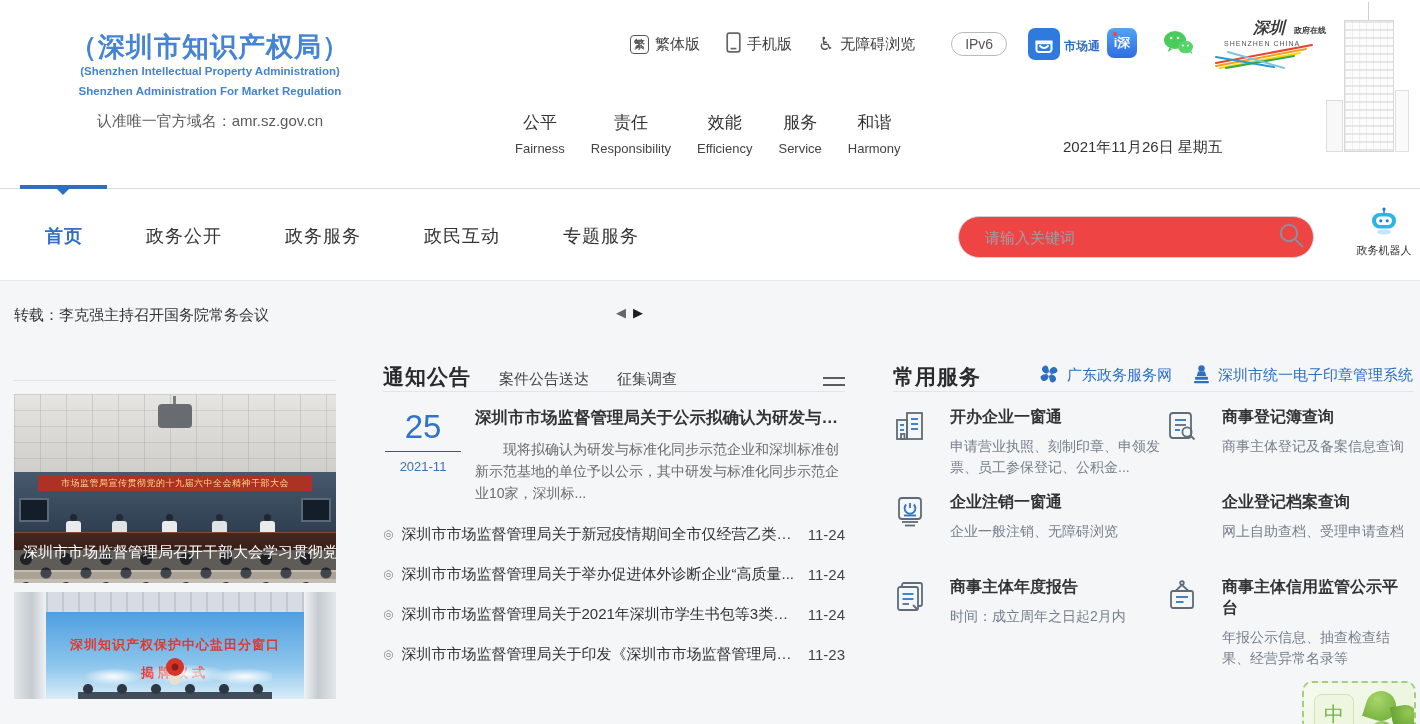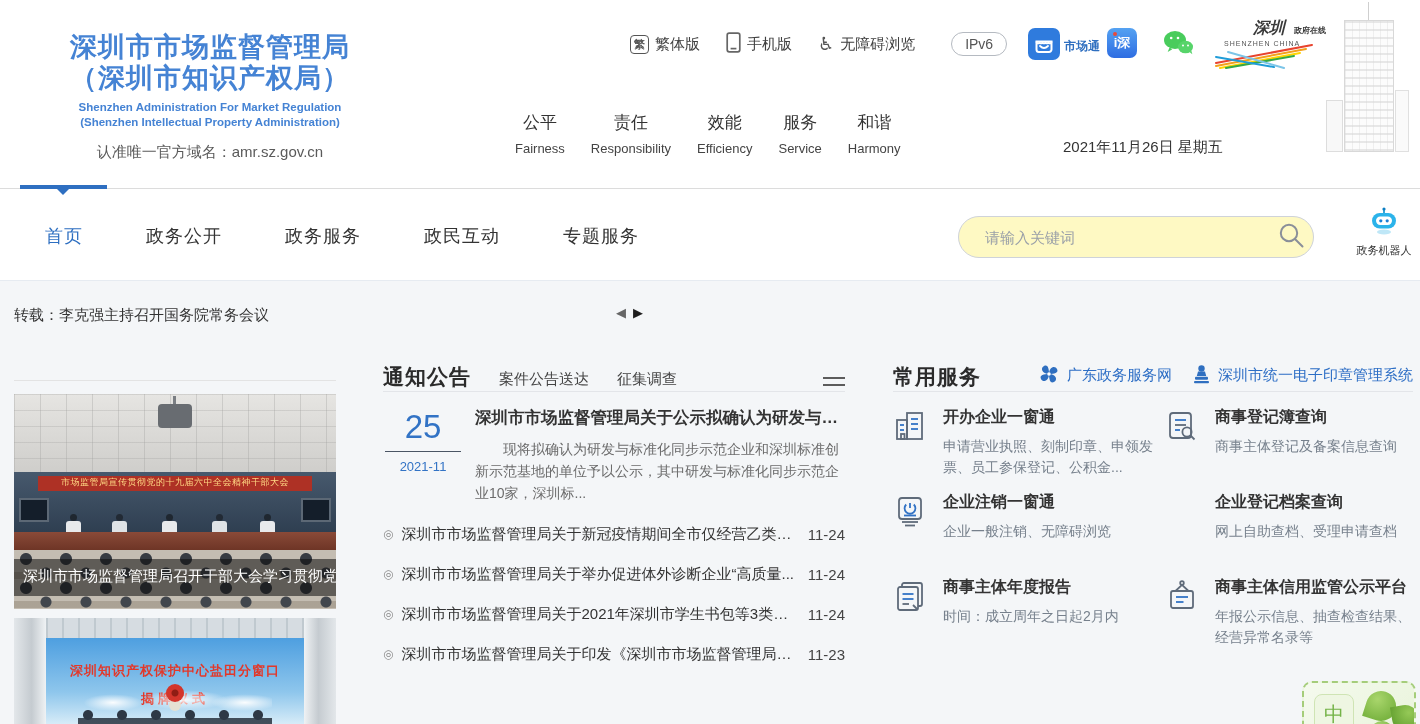--- a/index.html
+++ b/index.html
@@ -52,44 +52,44 @@
   .val .cn { font-size:17px; color:#333; }
   .val .en { font-size:13px; color:#444; margin-top:7px; }
   .date-text { position:absolute; left:1063px; top:138px; font-size:15px; color:#333; }
 
   
   .nav-gray-line { position:absolute; left:0; top:188px; width:100%; height:1px; background:#dcdcdc; }
   .nav-active-bar { position:absolute; left:20px; top:185px; width:87px; height:4px; background:#2e6fc1; }
   .nav-active-bar::after { content:""; position:absolute; left:37px; top:4px; border:6px solid transparent; border-top-color:#2e6fc1; }
   .nav-row { position:absolute; left:45px; top:224px; display:flex; gap:63px; }
   .nav-item { font-size:18px; color:#333; letter-spacing:1px; }
-  .nav-item.active { color:#2e6fc1; }
+  .nav-item.active { color:#2e6fc1;font-weight:bold; }
   .nav-bottom-line { position:absolute; left:0; top:280px; width:100%; height:1px; background:#e6ebf1; }
 
   .search-box { position:absolute; left:958px; top:216px; width:356px; height:42px; border:1px solid #cfd3d9;
-    border-radius:21px; background:#fef9c3; display:flex; align-items:center; }
+    border-radius:21px; background:#ef4444; display:flex; align-items:center; }
   .search-input { flex:1; border:none; outline:none; background:transparent; font-size:15px; color:#333;
     padding:0 10px 0 26px; font-family:inherit; }
   .search-input::placeholder { color:#9aa0a8; }
   .search-btn { width:44px; height:40px; display:flex; align-items:center; justify-content:center; background:none; border:none; cursor:pointer; }
 
   .robot { position:absolute; left:1348px; top:207px; width:72px; text-align:center; }
   .robot-label { font-size:11px; color:#333; margin-top:2px; }
 
   
   .lower-bg { position:absolute; left:0; top:281px; width:100%; height:443px; background:#f4f6f8; }
   .ticker-text { position:absolute; left:14px; top:306px; font-size:15px; color:#333; }
   .ticker-arrows { position:absolute; left:616px; top:305px; font-size:13px; display:flex; gap:7px; }
   .arr-prev { color:#666; } .arr-next { color:#1d1d1d; }
 
   
   .carousel { position:absolute; left:14px; top:380px; width:322px; }
   .carousel-topline { height:1px; background:#e3e3e3; }
   .photo { position:relative; width:322px; overflow:hidden; cursor:pointer; }
-  .photo1 { margin-top:13px; height:215px; background:#c2410c;font-family:Liberation Mono, monospace; }
+  .photo1 { margin-top:13px; height:189px; background:#c2410c; }
   .p1-ceiling { position:absolute; left:0; top:0; width:100%; height:78px;
     background: repeating-linear-gradient(90deg, rgba(160,160,158,.35) 0 1px, transparent 1px 26px),
                 repeating-linear-gradient(180deg, rgba(160,160,158,.3) 0 1px, transparent 1px 16px),
                 linear-gradient(#e6e5e2,#cfcecb); }
   .p1-projector { position:absolute; left:144px; top:10px; width:34px; height:24px; background:#686c71; border-radius:4px; }
   .p1-projector::before { content:""; position:absolute; left:15px; top:-8px; width:3px; height:8px; background:#7a7e83; }
   .p1-wall { position:absolute; left:0; top:78px; width:100%; height:62px; background:linear-gradient(#47596d,#2e3e50); }
   .p1-banner { position:absolute; left:24px; top:82px; width:274px; height:15px; background:#ae3125;
     color:#ffd884; font-size:9px; line-height:15px; text-align:center; white-space:nowrap; overflow:hidden; letter-spacing:.5px; }
   .p1-screen { position:absolute; top:104px; width:30px; height:24px; background:#141e2a; border:2px solid #5c6875; }
@@ -143,21 +143,21 @@
   .notice-row { display:flex; align-items:center; height:40px; cursor:pointer; }
   .n-bullet { font-size:12px; color:#8a8a8a; margin-right:8px; flex:0 0 auto; }
   .n-title { flex:1; min-width:0; font-size:15px; color:#333; white-space:nowrap; overflow:hidden; text-overflow:ellipsis; }
   .n-date { flex:0 0 auto; font-size:15px; color:#444; margin-left:12px; }
 
   
   .services { position:absolute; left:893px; top:363px; width:520px; }
   .svc-links { margin-left:auto; display:flex; align-items:center; gap:20px; padding-bottom:3px; }
   .svc-link { display:flex; align-items:center; gap:7px; font-size:15px; color:#2d6ec5; }
   .svc-grid { margin-top:15px; display:grid; grid-template-columns:272px 1fr; grid-auto-rows:61px; row-gap:24px; }
-  .svc-item { display:flex; gap:14px; cursor:pointer; }
+  .svc-item { display:flex; gap:21px; cursor:pointer; }
   .svc-icon { flex:0 0 36px; width:36px; padding-top:2px; }
   .svc-icon.hidden { visibility:hidden; }
   .svc-title { font-size:16px; font-weight:bold; color:#333; }
   .svc-desc { margin-top:8px; font-size:14px; color:#76808c; line-height:21px; }
 
   
   .gwidget { position:absolute; left:1302px; top:681px; width:114px; height:82px; border:2px dashed #a5cd7a;
     border-radius:10px; background:linear-gradient(135deg,#f5faee,#e7f3d8); overflow:hidden; cursor:pointer; }
   .g-box { position:absolute; left:10px; top:11px; width:40px; height:40px; border-radius:8px; background:#eef6e2;
     border:1px solid #cfe4b4; display:flex; align-items:center; justify-content:center; font-size:20px; color:#74b347; }
@@ -165,24 +165,23 @@
   .g-leaf.l1 { left:62px; top:8px; width:30px; height:30px; transform:rotate(18deg); }
   .g-leaf.l2 { left:88px; top:22px; width:26px; height:26px; transform:rotate(80deg); background:radial-gradient(circle at 32% 32%, #95c957, #579626); }
   .g-leaf.l3 { left:66px; top:38px; width:24px; height:24px; transform:rotate(-40deg); background:radial-gradient(circle at 32% 32%, #b8dd85, #7ab53e); }
 </style>
 </head>
 <body>
 
 <div class="page">
 
   <a class="logo-block">
-    <div class="logo-cn">深圳市市场监督管理局</div>
     <div class="logo-cn">（深圳市知识产权局）</div>
+    <div class="logo-en">(Shenzhen Intellectual Property Administration)</div>
     <div class="logo-en first">Shenzhen Administration For Market Regulation</div>
-    <div class="logo-en">(Shenzhen Intellectual Property Administration)</div>
     <div class="domain-line">认准唯一官方域名：amr.sz.gov.cn</div>
   </a>
 
   <div class="util-row">
     <a class="util-item">
       <span class="fan-box">繁</span>
       <span>繁体版</span>
     </a>
     <a class="util-item">
       <span>

